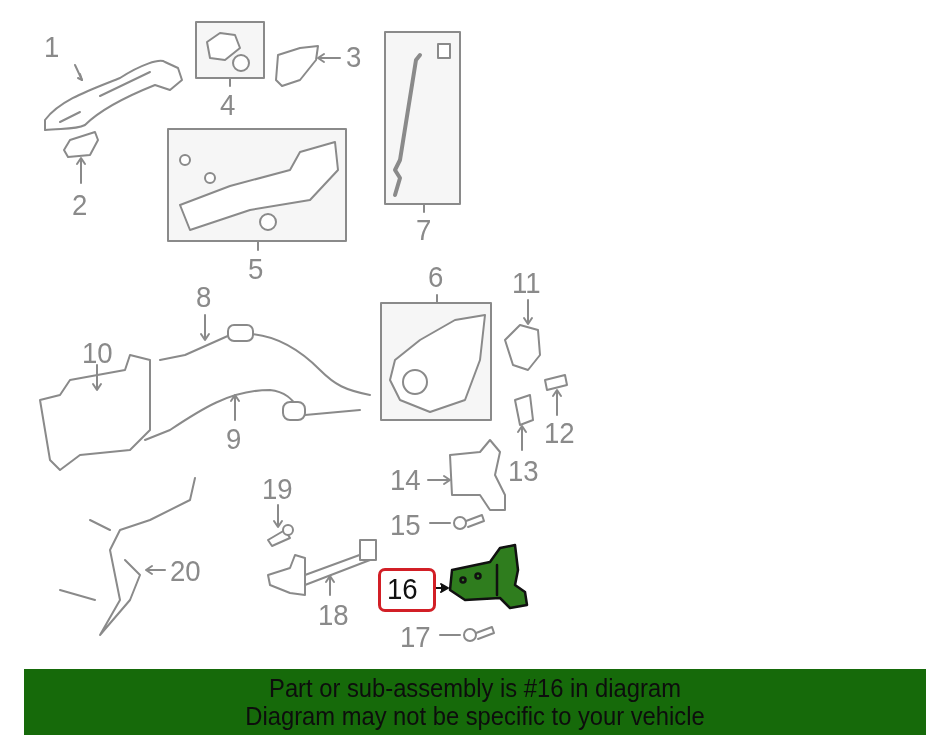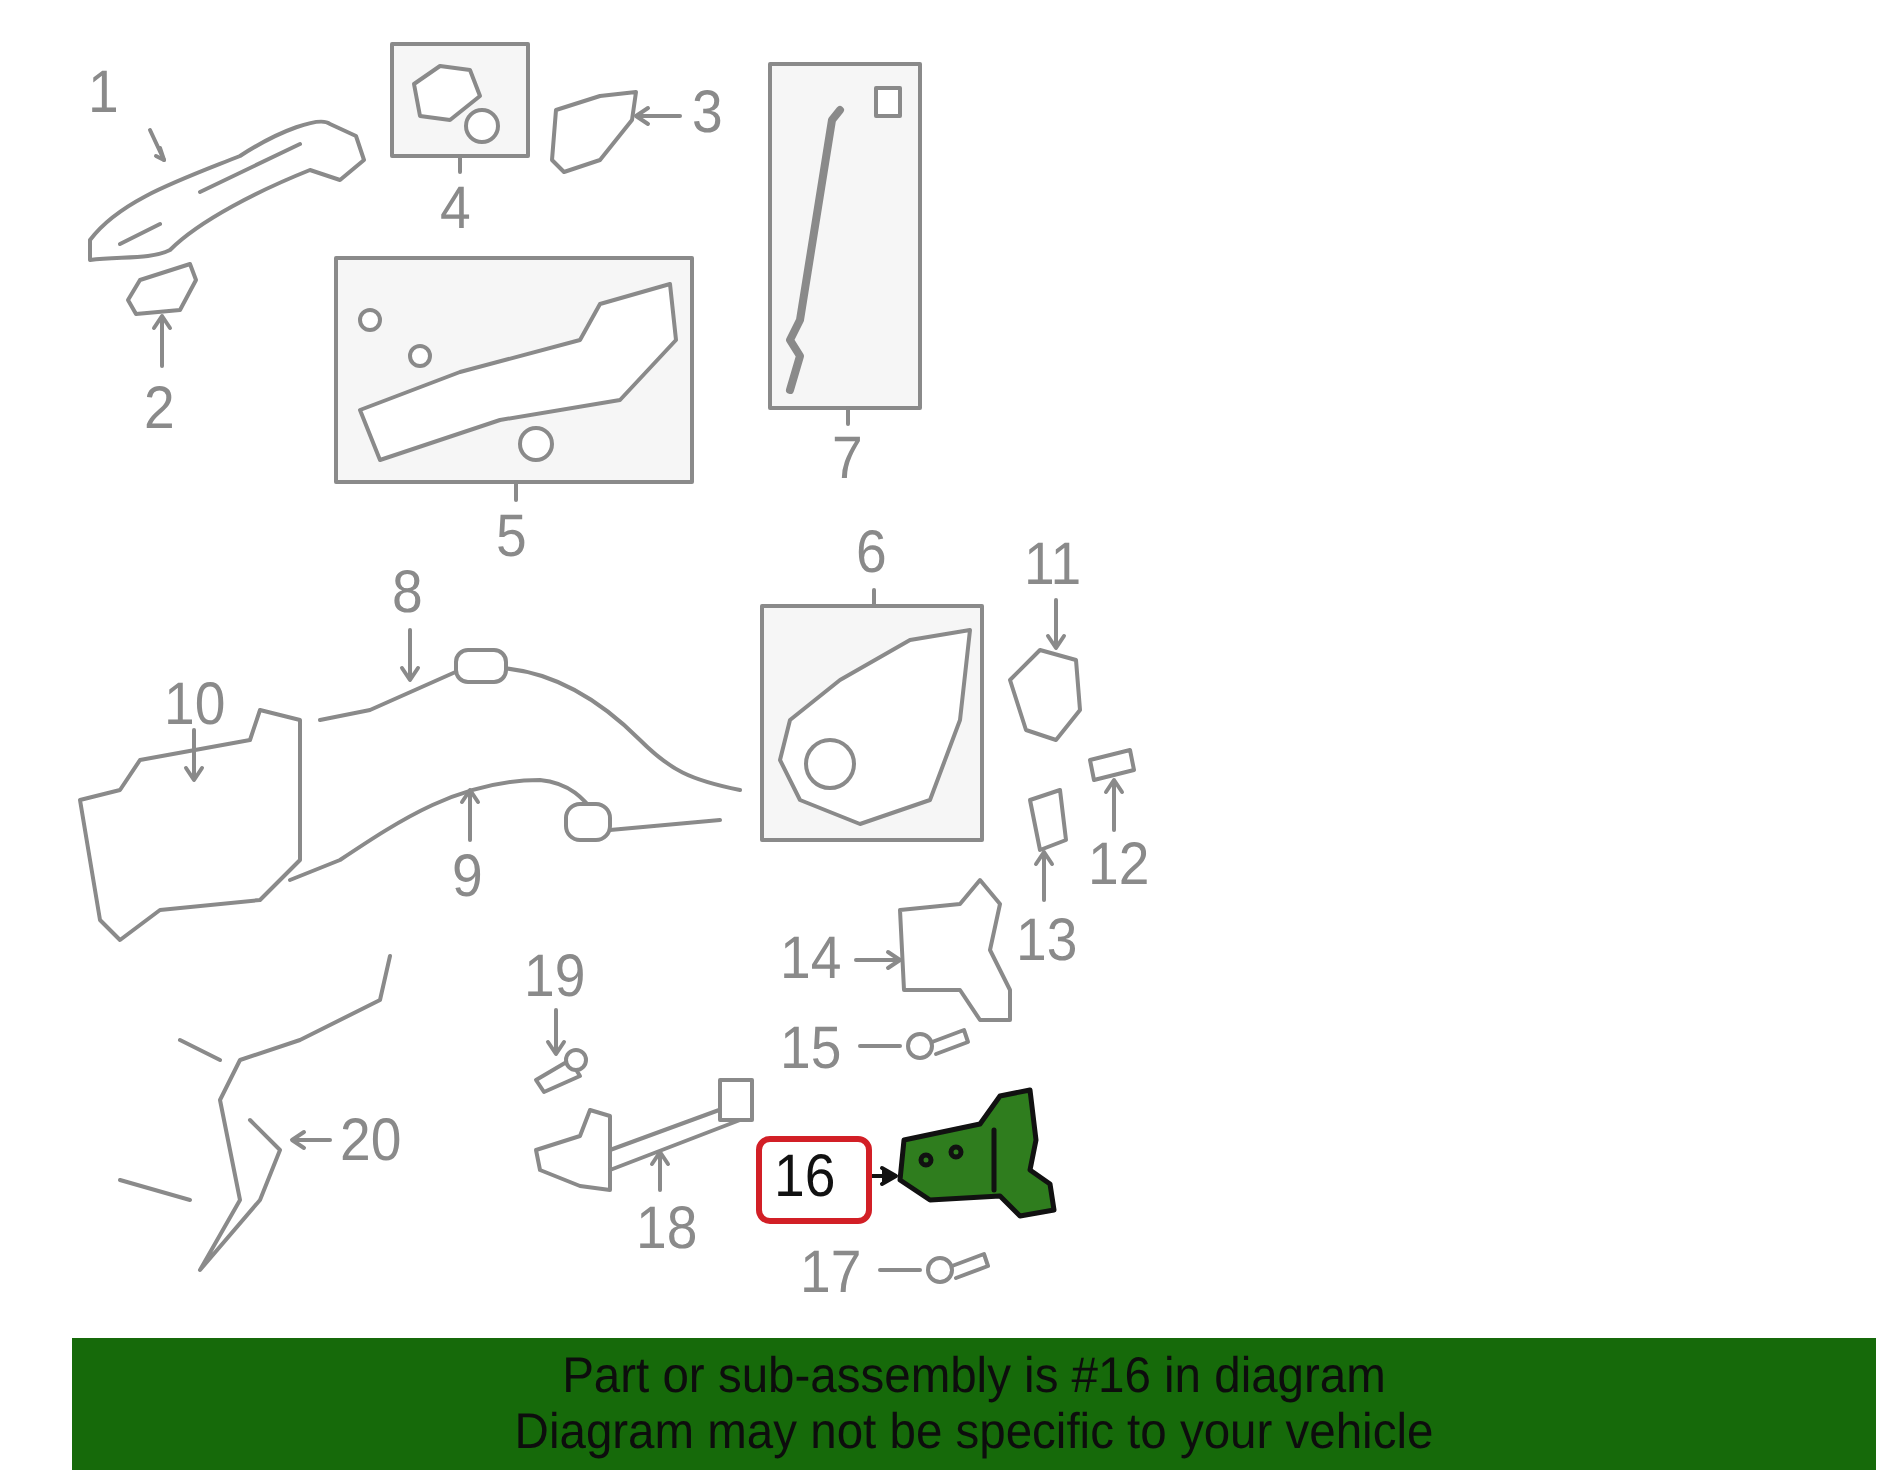--- a/index.html
+++ b/index.html
@@ -3,21 +3,21 @@
 <meta charset="utf-8">
 <style>
   html, body { margin: 0; padding: 0; background: #ffffff; }
   body { width: 950px; height: 741px; position: relative; overflow: hidden;
          font-family: "Liberation Sans", sans-serif; }
   #diagram { position: absolute; left: 0; top: 0; width: 950px; height: 741px; }
   .callout { position: absolute; font-family: "Liberation Sans", sans-serif;
              font-size: 30px; color: #8a8a8a; line-height: 1; transform: scaleX(0.92); transform-origin: left top; }
   .callout.highlight { color: #111111; }
   .hl-box { position: absolute; border: 3px solid #d21f26; border-radius: 7px; background: #fff; }
-  .banner { position: absolute; left: 36px; top: 669px; width: 902px; height: 66px; background: #166a0a;
+  .banner { position: absolute; left: 24px; top: 669px; width: 902px; height: 66px; background: #166a0a;
             text-align: center; color: #0d0d0d; font-size: 25px; line-height: 28px; padding-top: 5px; box-sizing: border-box; }
   .banner div { transform: scaleX(0.95); }
 </style>
 </head>
 <body>
 
 <div id="diagram">
   <svg width="950" height="741" viewBox="0 0 950 741" fill="none" stroke="#8a8a8a" stroke-width="2" stroke-linejoin="round" stroke-linecap="round">
 
     <g>

